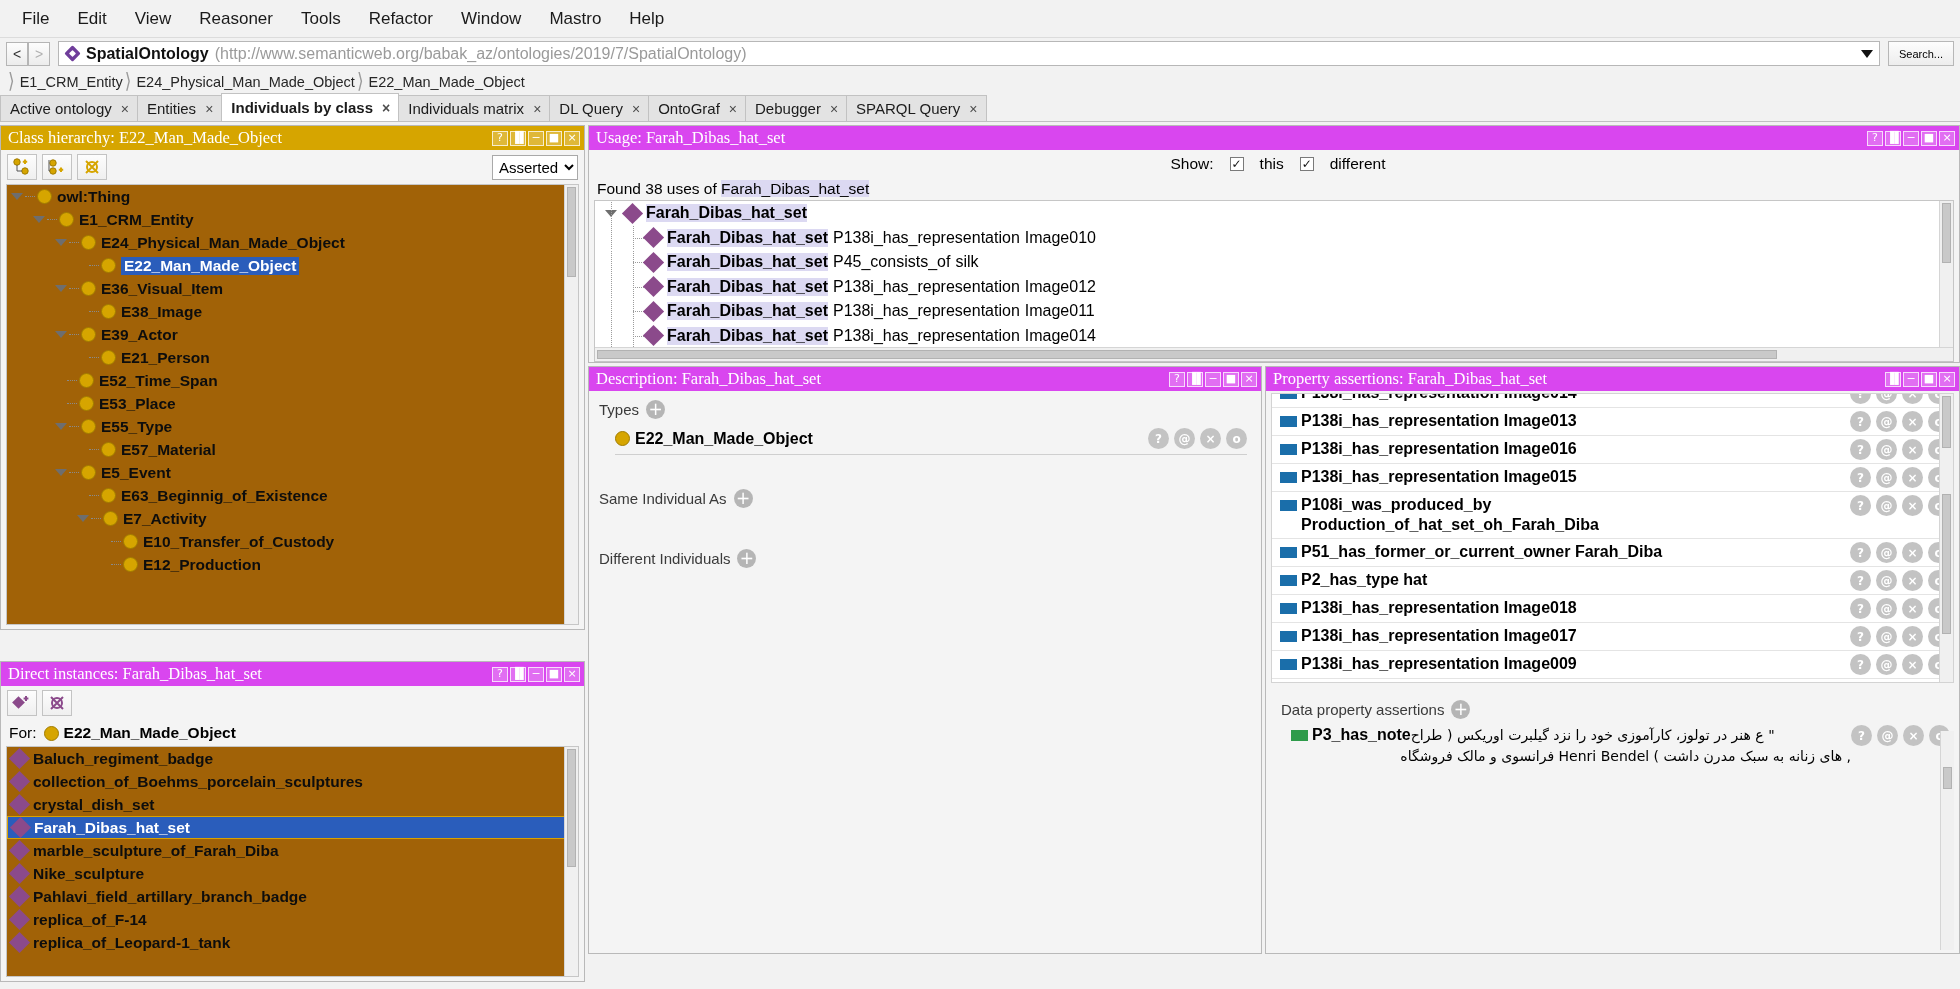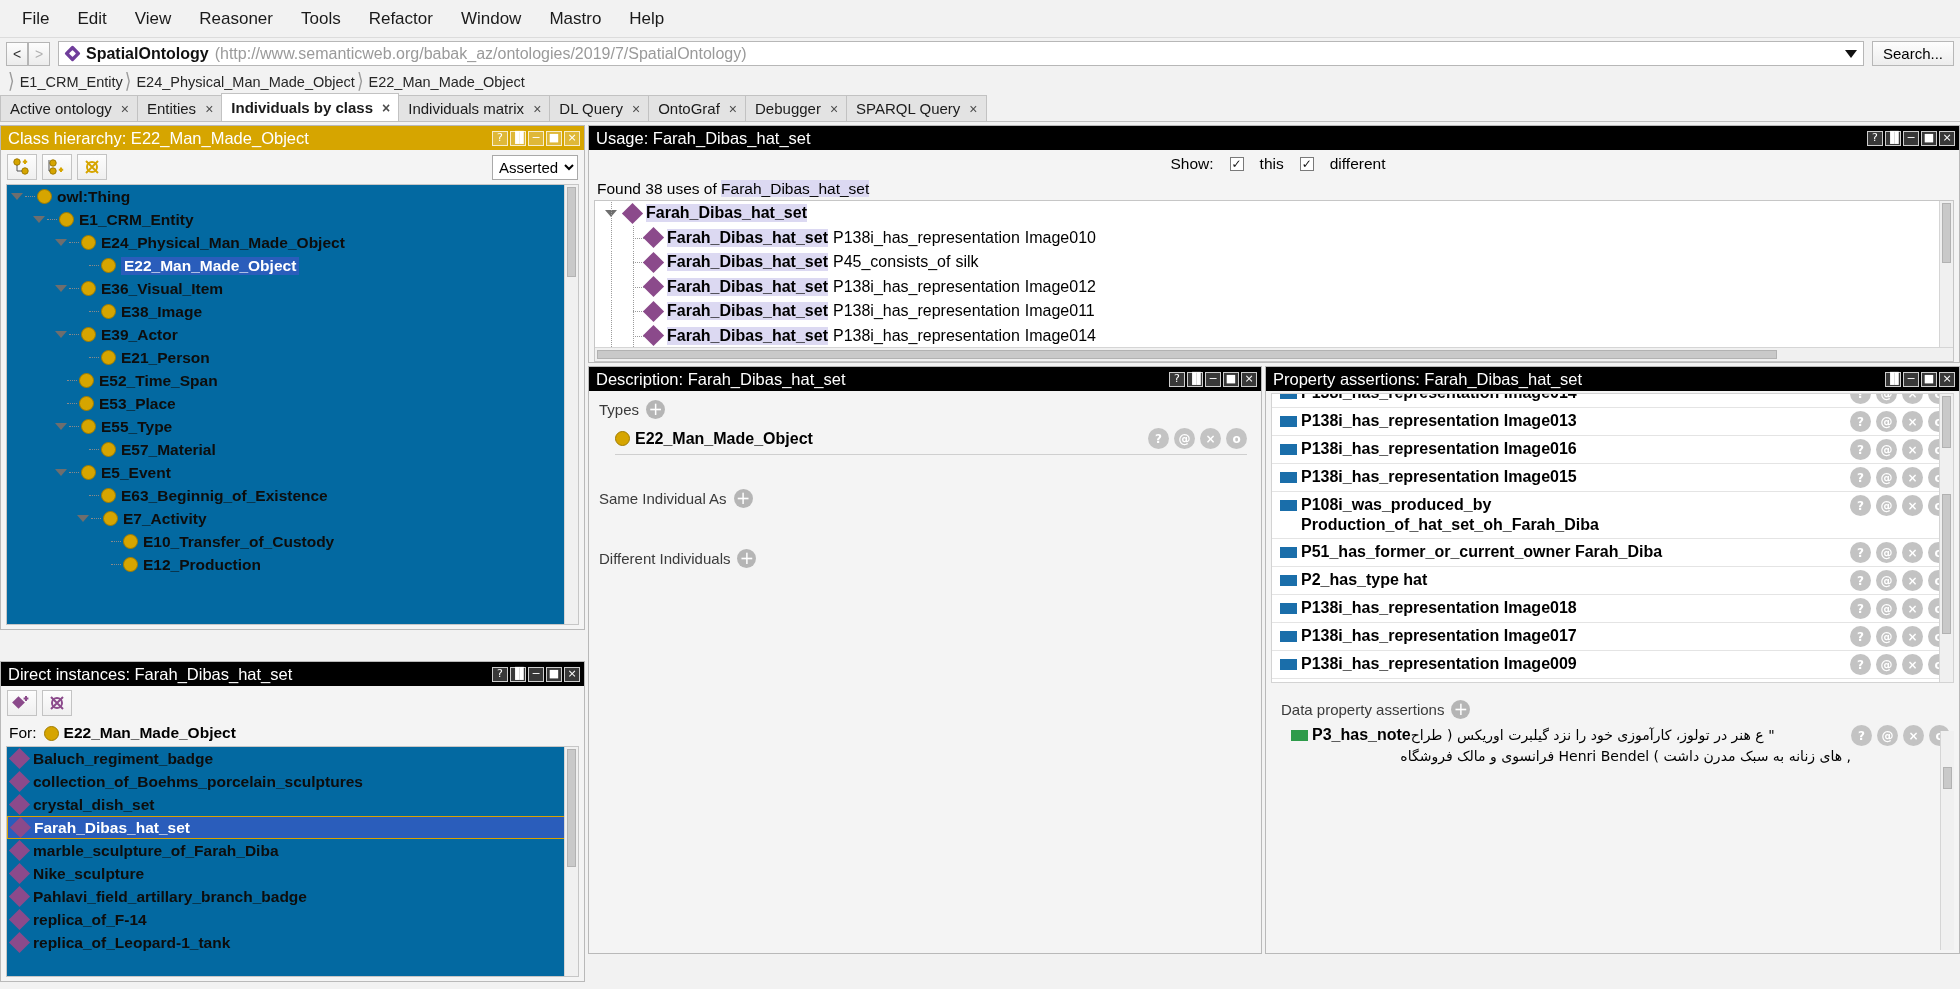--- a/index.html
+++ b/index.html
@@ -85,21 +85,21 @@
     border-left: 6px solid transparent;
     border-right: 6px solid transparent;
     border-top: 8px solid #111;
   }
   #search-btn {
     margin-left: 8px;
     height: 25px;
     padding: 0 10px;
     border: 1px solid #b7b7b7;
     background: linear-gradient(#fdfdfd,#ededed);
-    font-size: 15px;
+    font-size: 11px;
     display: flex; align-items: center;
   }
 
   
   #breadcrumb {
     height: 25px;
     display: flex;
     align-items: center;
     padding-left: 6px;
     background: #f2f2f2;
@@ -167,22 +167,22 @@
     height: 24px;
     display: flex;
     align-items: center;
     padding-left: 7px;
     color: #fff;
     font-size: 16.5px;
     white-space: nowrap;
     flex: 0 0 auto;
   }
   .panel-header.gold { background: #d6a500; }
-  .panel-header.purple { background: #000000; }
-  .hdr-title { flex: 1; overflow: hidden; text-overflow: ellipsis; }
+  .panel-header.purple { background: #d946ef; }
+  .hdr-title { flex: 1; overflow: hidden; text-overflow: ellipsis; font-family: Liberation Serif, serif; }
   .hdr-btns { display: flex; gap: 2px; padding-right: 4px; }
   .hbtn {
     width: 16px; height: 15px;
     border: 1px solid rgba(255,255,255,.75);
     background: rgba(255,255,255,.22);
     font-size: 11px;
     line-height: 13px;
     text-align: center;
     color: #fff;
     font-family: "DejaVu Sans", sans-serif;
@@ -220,21 +220,21 @@
     font-family: "Liberation Sans", sans-serif;
     border: 1px solid #a9a9a9;
     background: #fff;
     padding: 0 2px;
   }
 
   
   .treebox {
     position: absolute;
     left: 5px; right: 5px; top: 0; bottom: 4px;
-    background: #0369a1;
+    background: #a16207;
     border: 1px solid #c6c6c6;
     overflow: hidden;
   }
   .row {
     display: flex;
     align-items: center;
     height: 23px;
     font-size: 15.5px;
     white-space: nowrap;
     padding-left: 4px;

